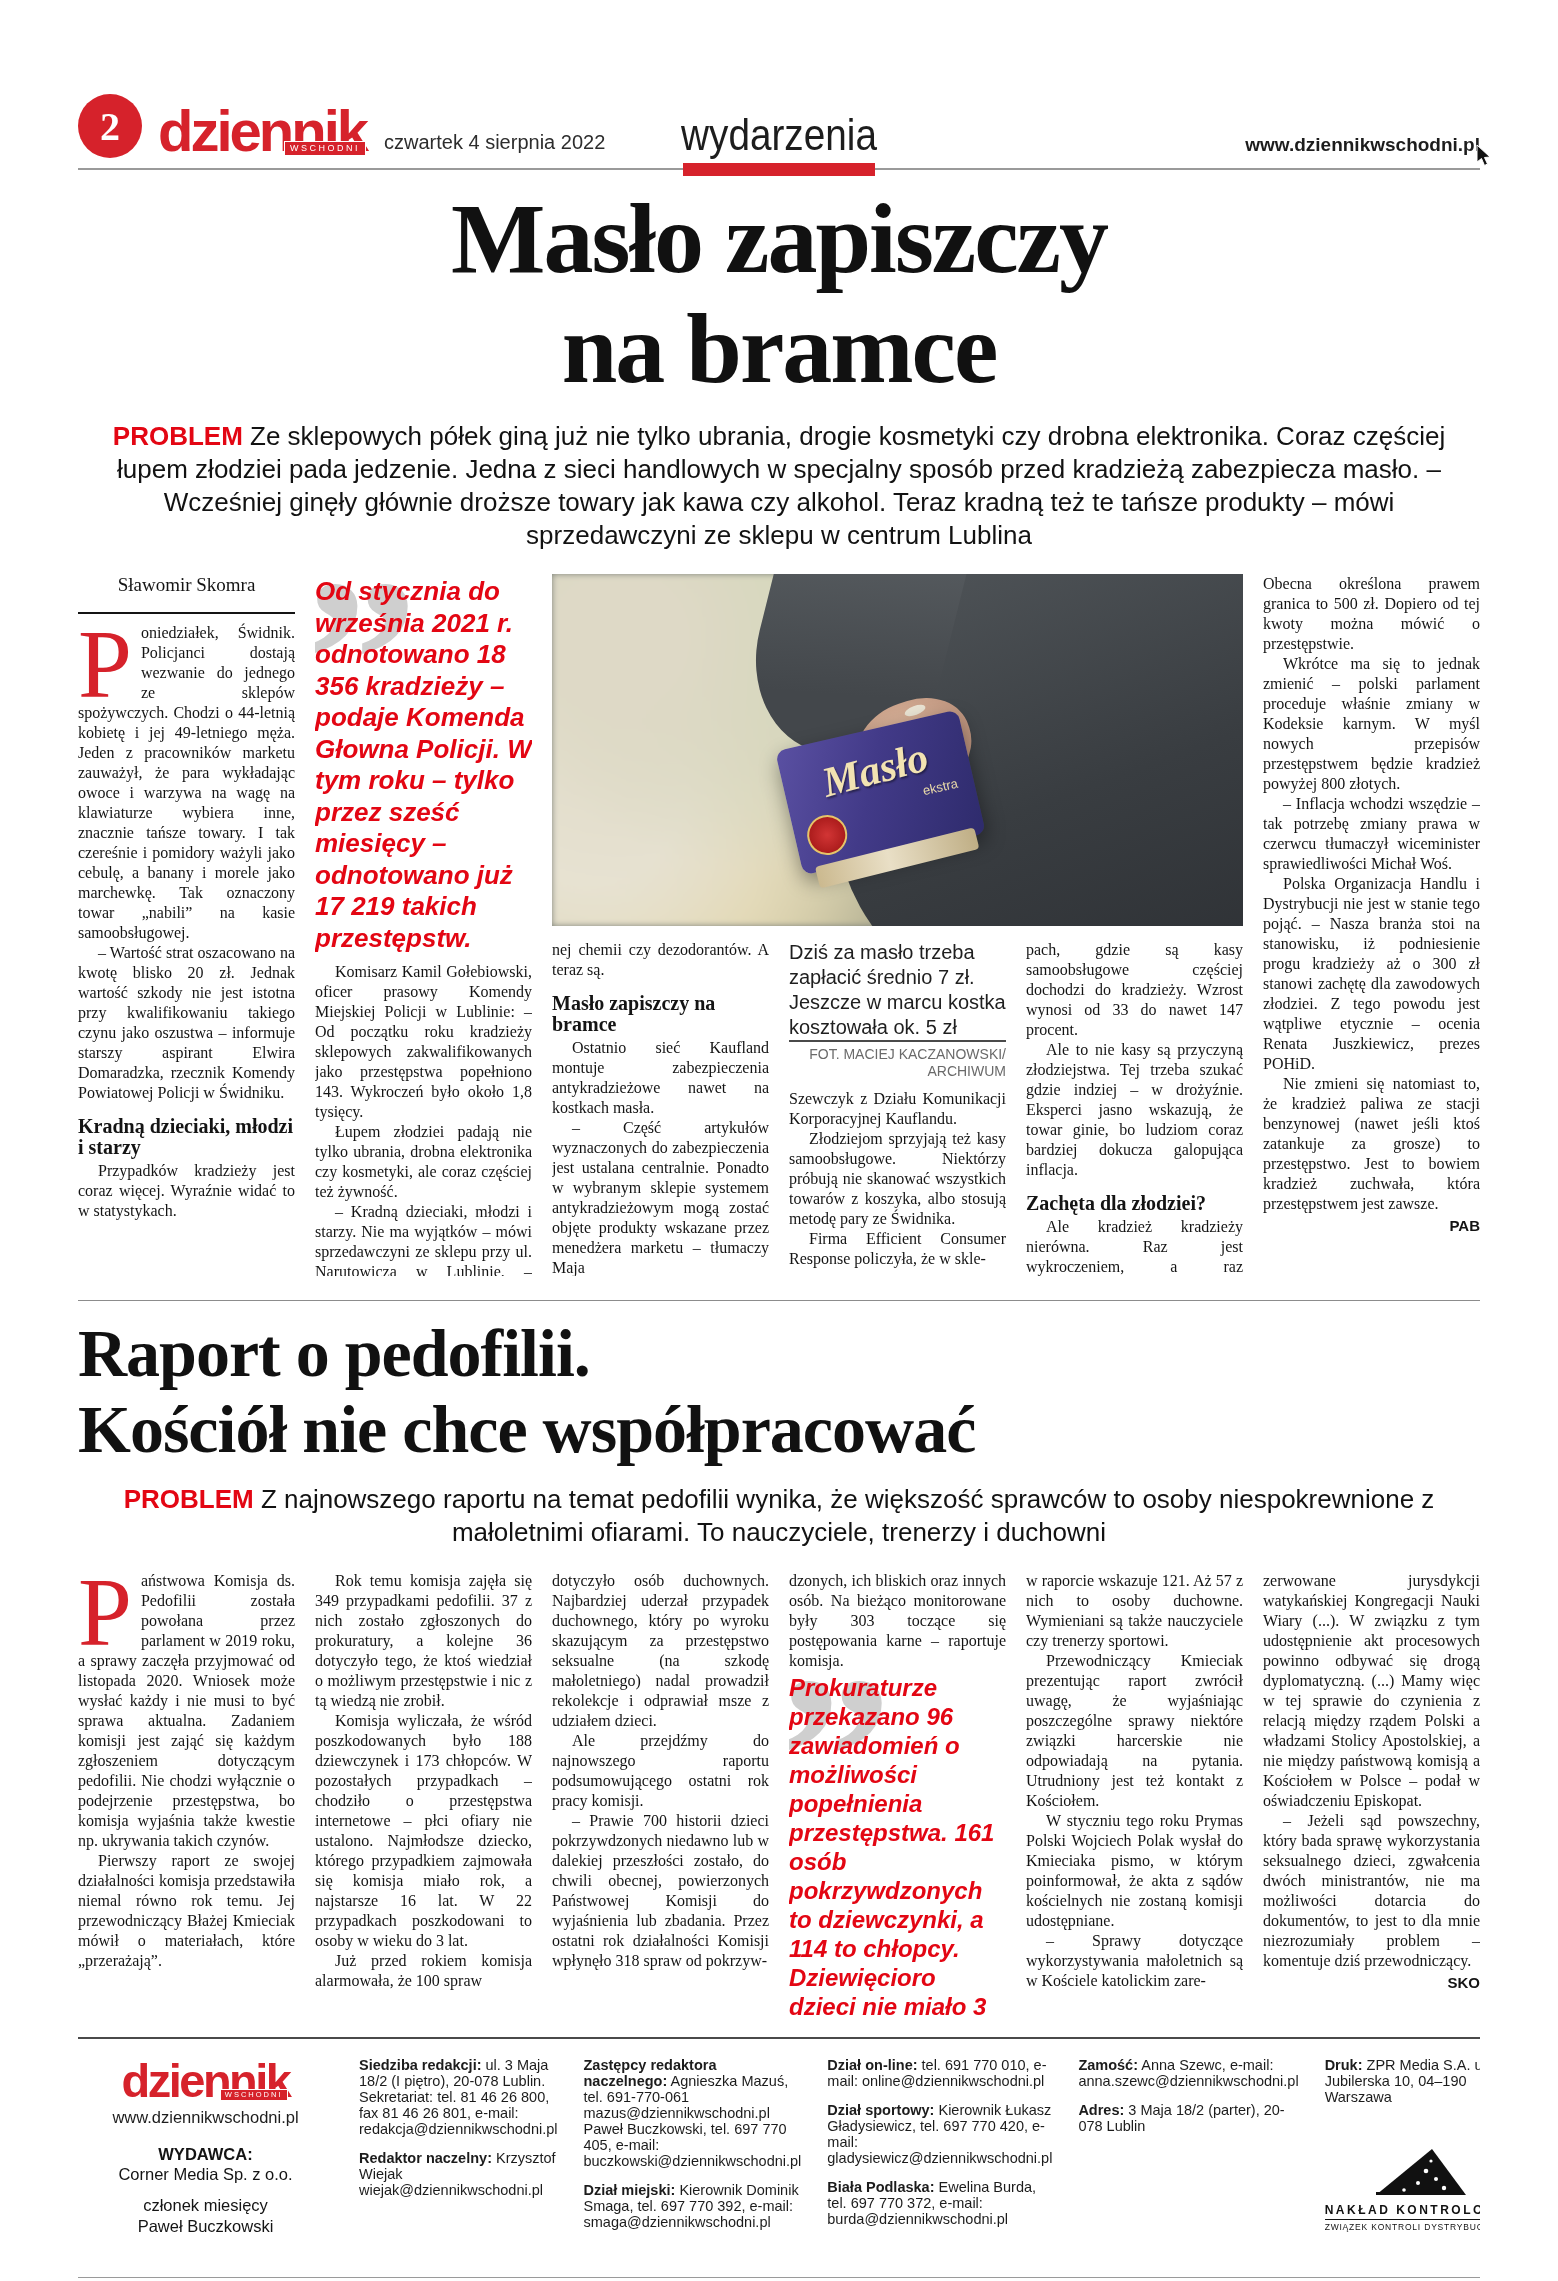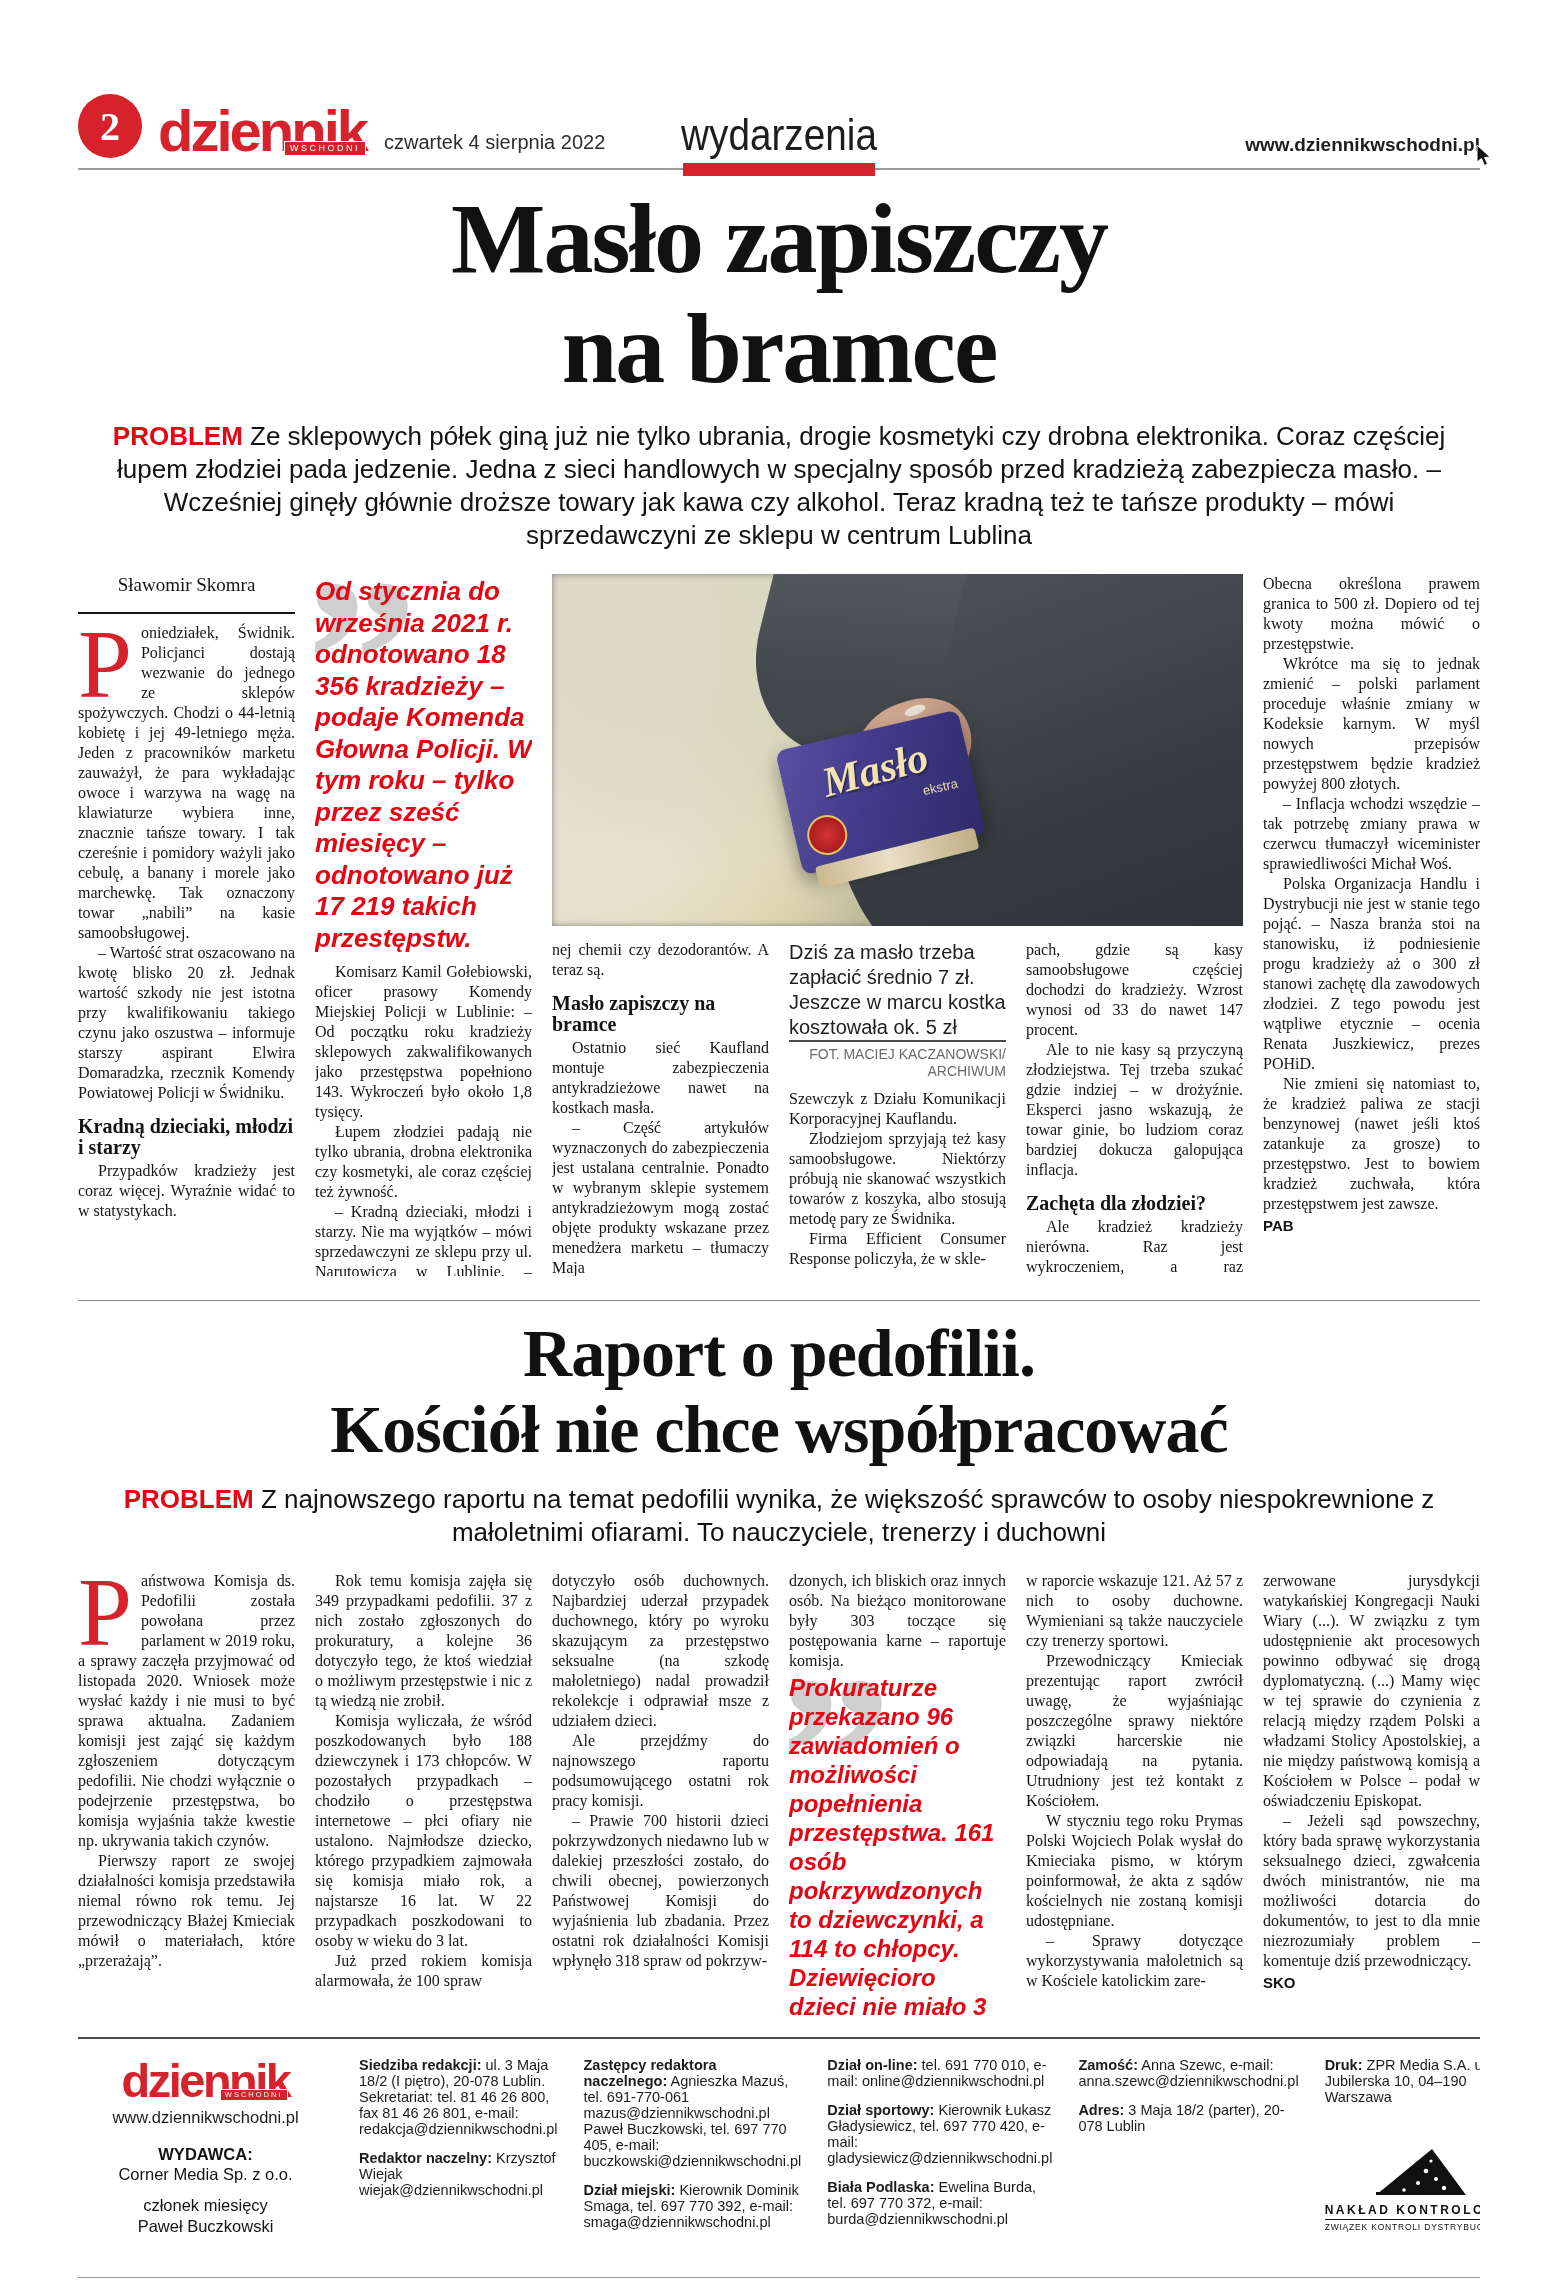--- a/index.html
+++ b/index.html
@@ -25,21 +25,21 @@
                 font-family:"Liberation Sans","DejaVu Sans",sans-serif;font-size:44px;color:#1d1d1d;}
   .mh-url{position:absolute;right:0;bottom:4px;font-family:"Liberation Sans","DejaVu Sans",sans-serif;
           font-size:19px;font-weight:600;color:#1d1d1d;}
   .mh-rule{height:2px;background:#9a9a9a;position:relative;margin-top:8px;}
   .red-bar{position:absolute;left:50%;transform:translateX(-50%);top:-5px;width:192px;height:13px;background:#d6222b;}
   .cursor{position:absolute;right:-14px;bottom:-8px;}
 
   
   h1.headline{margin:14px 0 0;text-align:center;font-size:100px;line-height:1.1;
               letter-spacing:-2px;font-weight:bold;color:#111;}
-  h2.headline2{margin:8px 0 2px;text-align:center;font-size:68px;line-height:1.12;
+  h2.headline2{margin:8px 0 2px;font-size:68px;line-height:1.12;
                letter-spacing:-1px;font-weight:bold;color:#111;}
   .lede{font-family:"Liberation Sans","DejaVu Sans",sans-serif;font-size:26px;line-height:33px;
         text-align:center;max-width:1360px;margin:16px auto 22px;color:#121212;}
   .plabel{color:#e30613;font-weight:bold;}
 
   
   .cols{display:grid;grid-template-columns:repeat(6,1fr);column-gap:20px;}
   .art1{grid-template-areas:"a b ph ph ph f" "a b c d e f";grid-template-rows:366px 336px;}
   .art2{height:444px;margin-bottom:4px;}
   .col{overflow:hidden;}
@@ -55,21 +55,21 @@
              font-style:italic;font-weight:bold;font-size:26px;line-height:31.5px;margin:2px 0 8px;}
   .pullquote::before{content:"\201D";position:absolute;z-index:-1;left:-12px;top:-30px;
              color:#cfcfcf;font-family:"Liberation Serif","DejaVu Serif",serif;font-style:normal;
              font-size:230px;line-height:1;}
   .art2 .pullquote{font-size:24px;line-height:29px;}
   .caption{font-family:"Liberation Sans","DejaVu Sans",sans-serif;font-size:20px;line-height:25px;
            color:#1f1f1f;border-bottom:2px solid #4a4a4a;}
   .credit{font-family:"Liberation Sans","DejaVu Sans",sans-serif;font-size:14px;line-height:17px;
           color:#6a6a6a;text-align:right;margin:4px 0 9px;}
   .sign{font-family:"Liberation Sans","DejaVu Sans",sans-serif;font-size:15px;font-weight:bold;
-        text-align:left;margin-top:3px;}
+        text-align:right;margin-top:3px;}
   .divider{border:none;border-top:1.5px solid #8c8c8c;margin:24px 0 14px;}
 
   
   .photo{grid-area:ph;position:relative;overflow:hidden;margin-bottom:14px;background:#7e837b;}
   .ph-bg{position:absolute;inset:0;filter:blur(3px);background:
     radial-gradient(circle at 10% 18%,#ded9c6 0 9%,transparent 42%),
     radial-gradient(circle at 28% 8%,#cfd6b4 0 10%,transparent 45%),
     radial-gradient(circle at 6% 62%,#e9e4d4 0 13%,transparent 52%),
     radial-gradient(circle at 20% 88%,#d9c98e 0 10%,transparent 45%),
     radial-gradient(circle at 42% 34%,#a9b29d 0 16%,transparent 58%),

